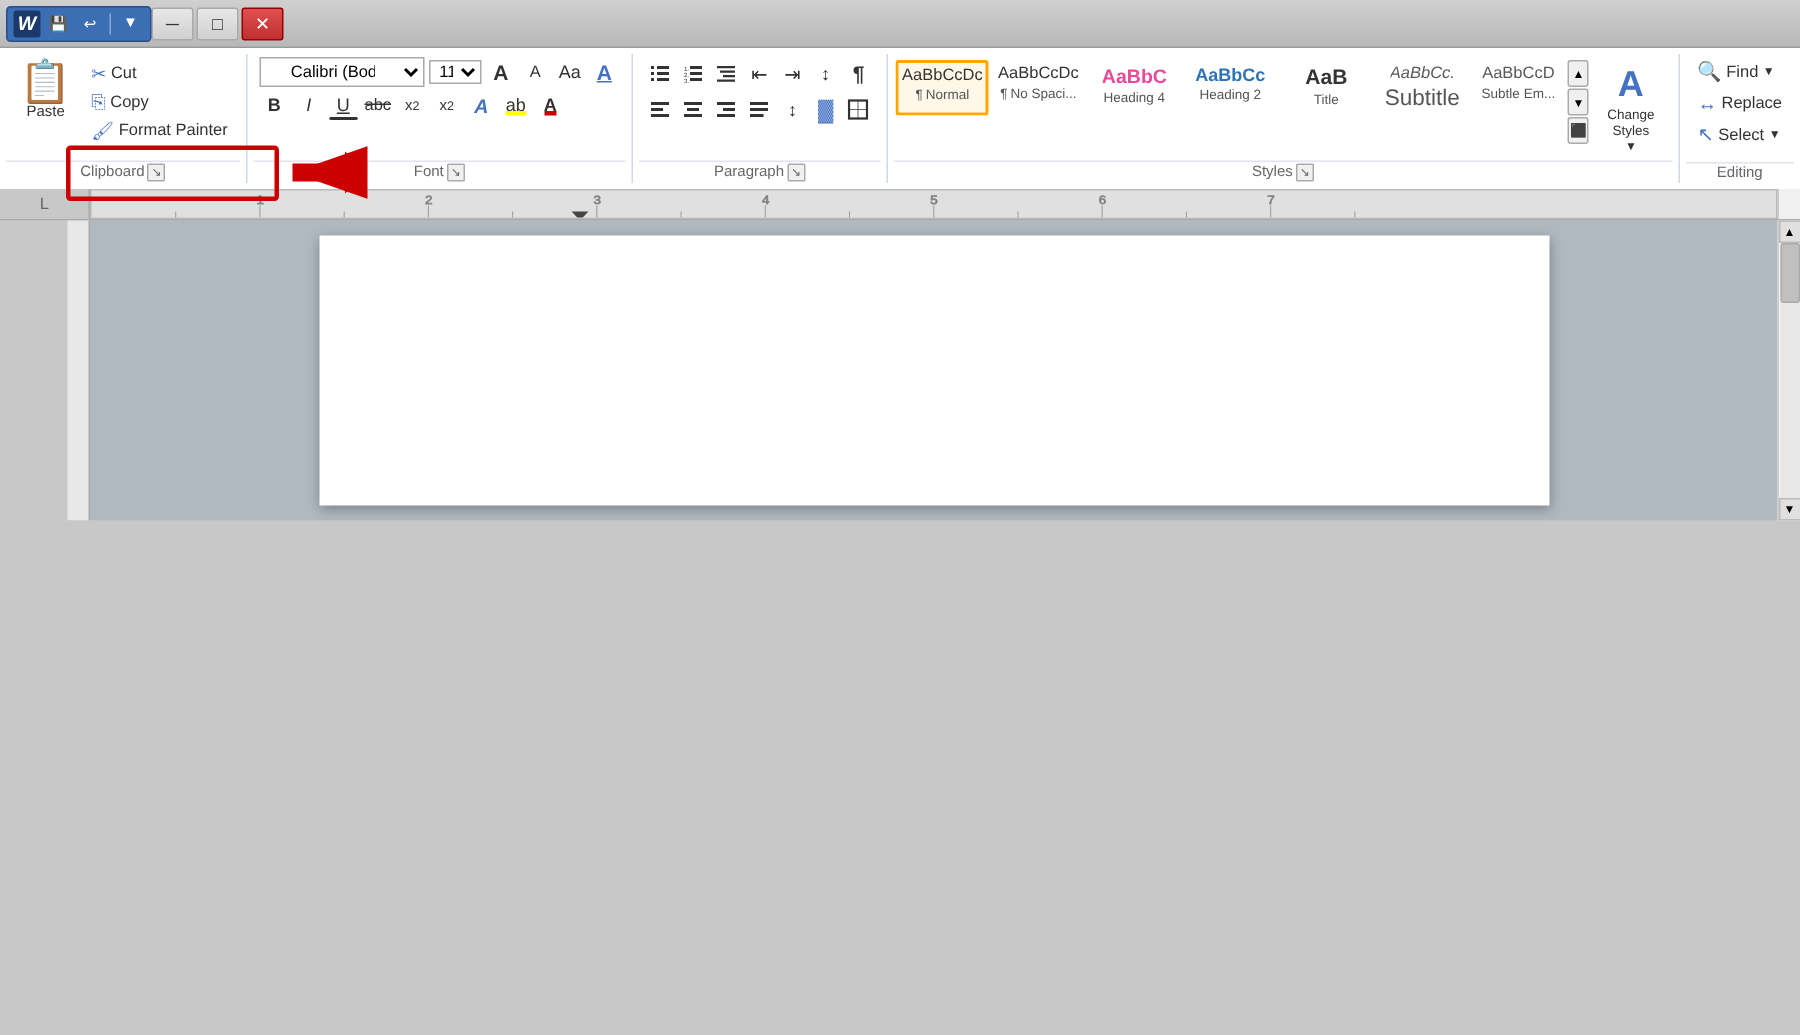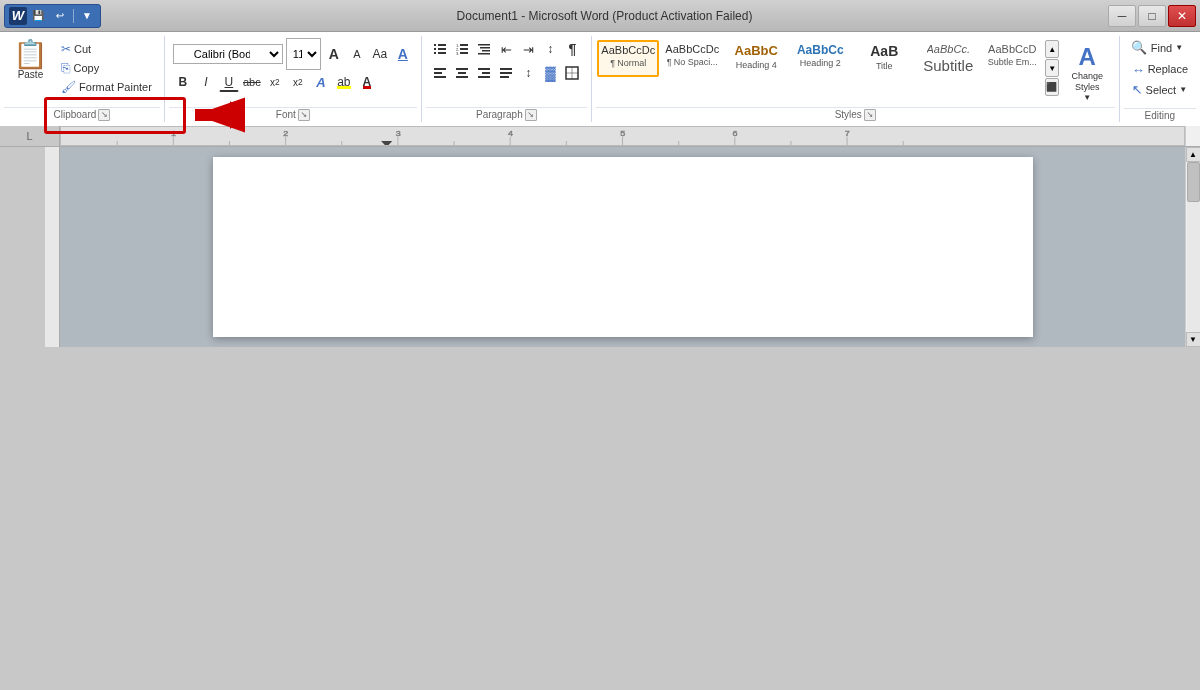--- a/index.html
+++ b/index.html
@@ -236,21 +236,21 @@
     .font-select {
       height: 20px;
       font-size: 11px;
       border: 1px solid #aaa;
       background: #fff;
       padding: 0 16px;
       width: 110px;
       cursor: pointer;
     }
     .font-size-select {
-      height: 32px;
+      height: 16px;
       font-size: 11px;
       border: 1px solid #aaa;
       background: #fff;
       padding: 0 2px;
       width: 35px;
       cursor: pointer;
     }
     .icon-btn {
       width: 20px;
       height: 20px;
@@ -303,21 +303,21 @@
     .style-preview {
       font-size: 11px;
       line-height: 1.2;
       margin-bottom: 1px;
       white-space: nowrap;
       overflow: hidden;
       text-overflow: ellipsis;
       max-width: 58px;
     }
     .style-normal { font-size: 11px; }
-    .style-heading1 { font-size: 13px; color: #a16207; font-weight: bold; }
+    .style-heading1 { font-size: 13px; color: #ec4899; font-weight: bold; }
     .style-heading2 { font-size: 12px; color: #2e74b5; font-weight: bold; }
     .style-title { font-size: 14px; font-weight: bold; color: #333; }
     .style-subtitle { font-size: 11px; color: #595959; font-style: italic; }
     .style-subtle { font-size: 11px; color: #595959; }
     .style-nospace { font-size: 11px; }
 
     .styles-scroll {
       display: flex;
       flex-direction: column;
       gap: 1px;
@@ -530,21 +530,20 @@
   </svg>
 
   <div class="title-bar">
     <div class="quick-access">
       <div class="qa-word-icon">W</div>
       <div class="qa-btn" title="Save">💾</div>
       <div class="qa-btn" title="Undo">↩</div>
       <div class="qa-separator"></div>
       <div class="qa-btn" title="Customize">▼</div>
     </div>
-    <div class="title-text">Document1 - Microsoft Word (Product Activation Failed)</div>
     <div class="window-controls">
       <div class="win-btn">─</div>
       <div class="win-btn">□</div>
       <div class="win-btn close">✕</div>
     </div>
   </div>
 
 
   <div class="ribbon">
 

